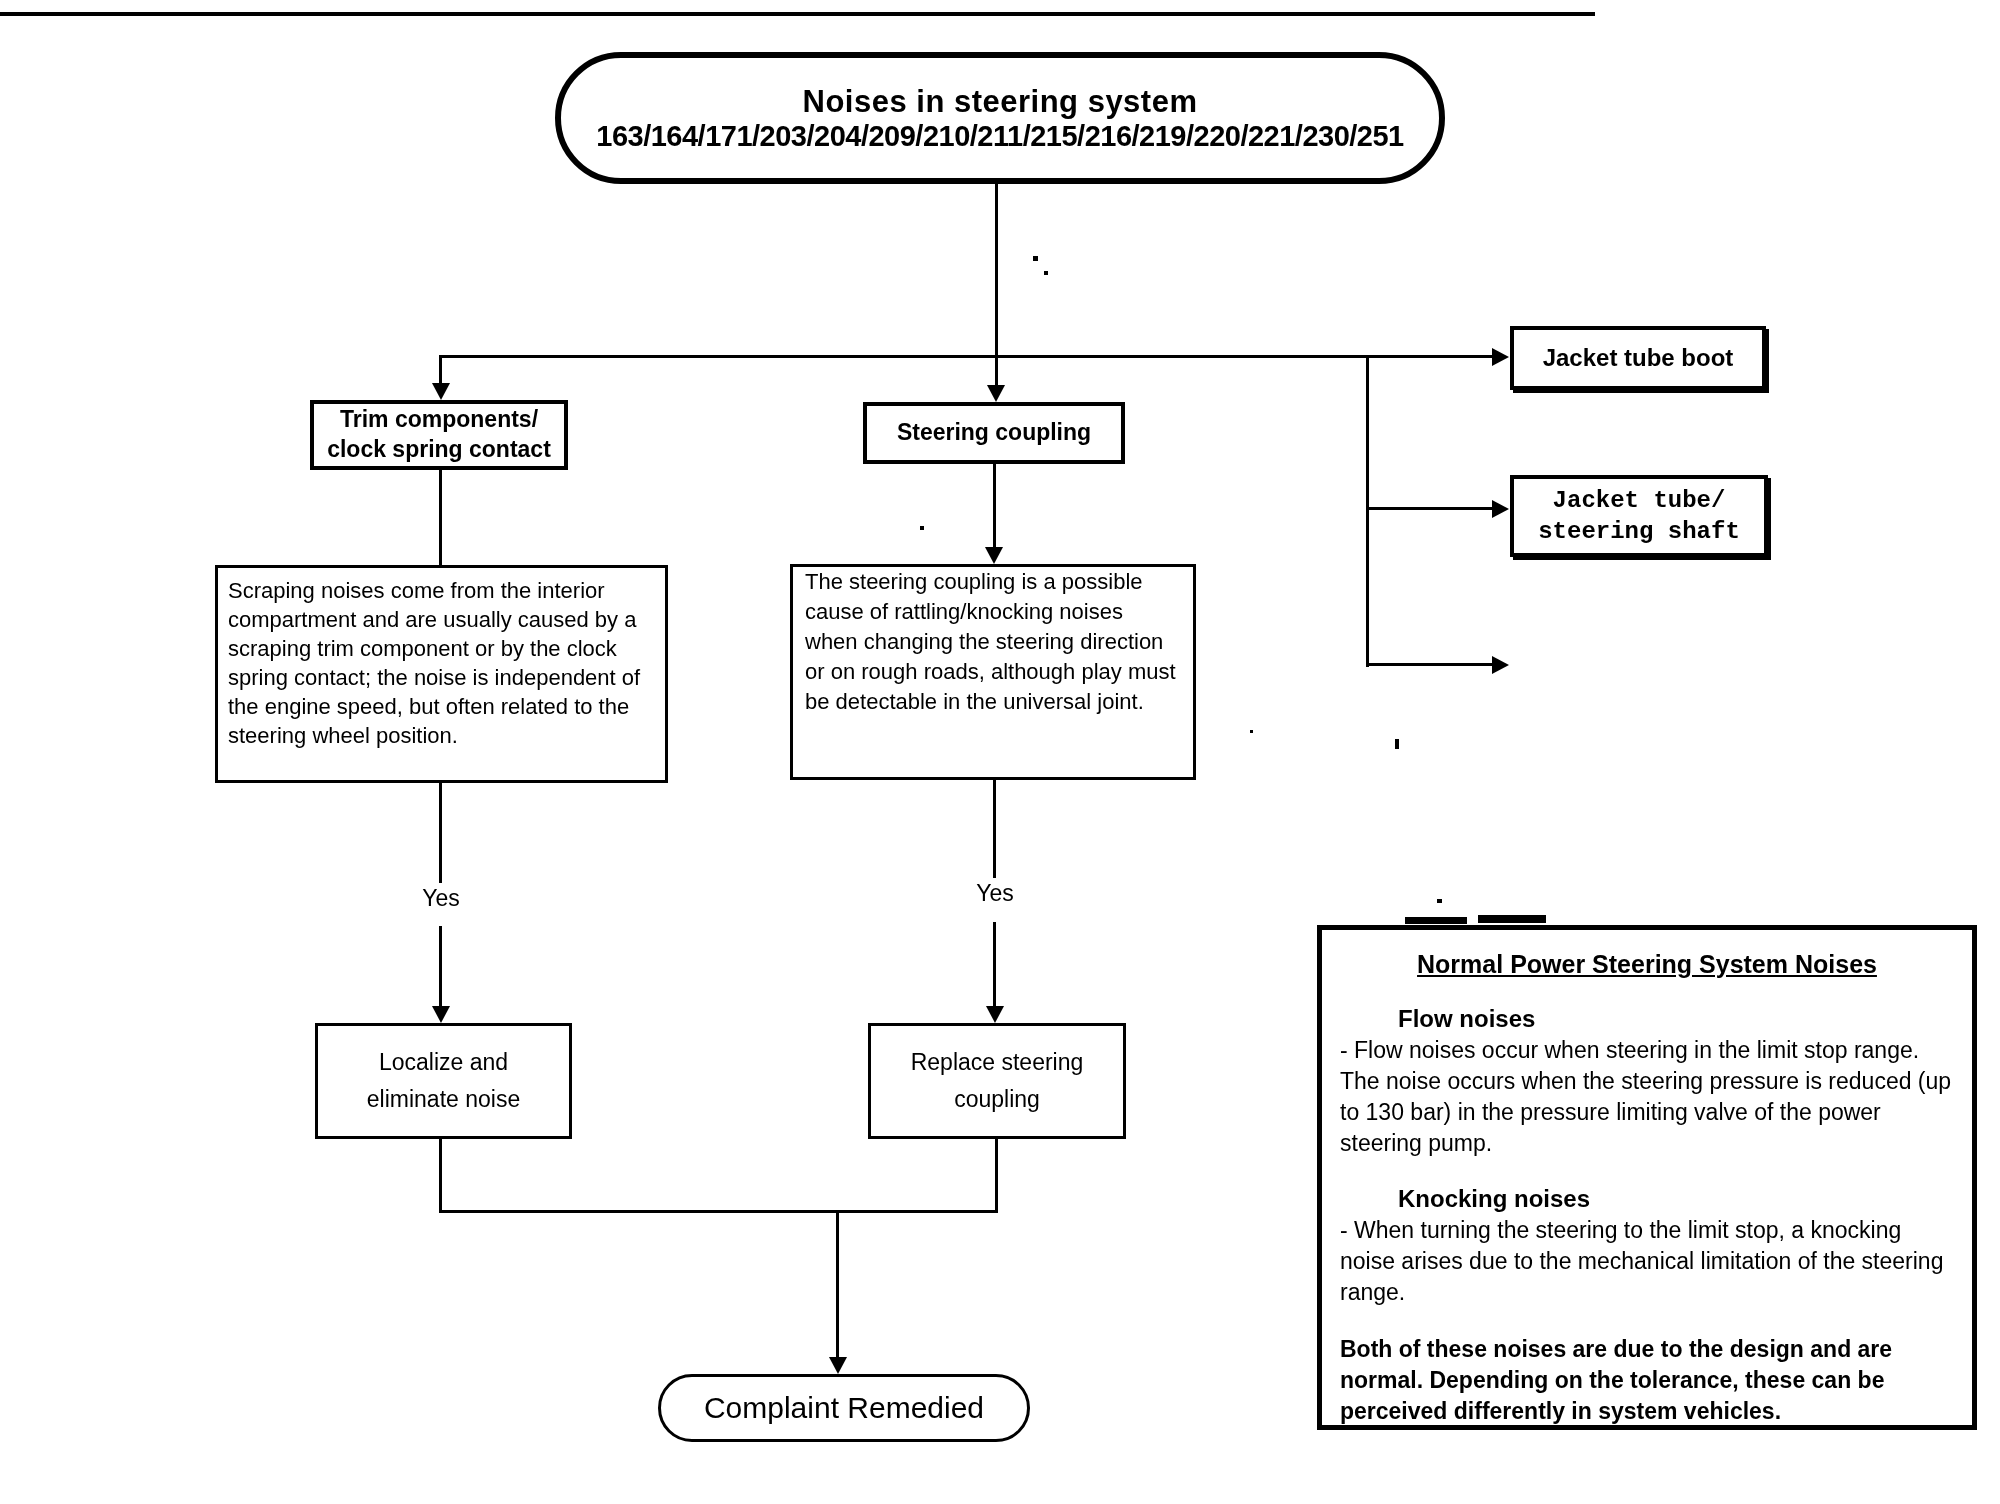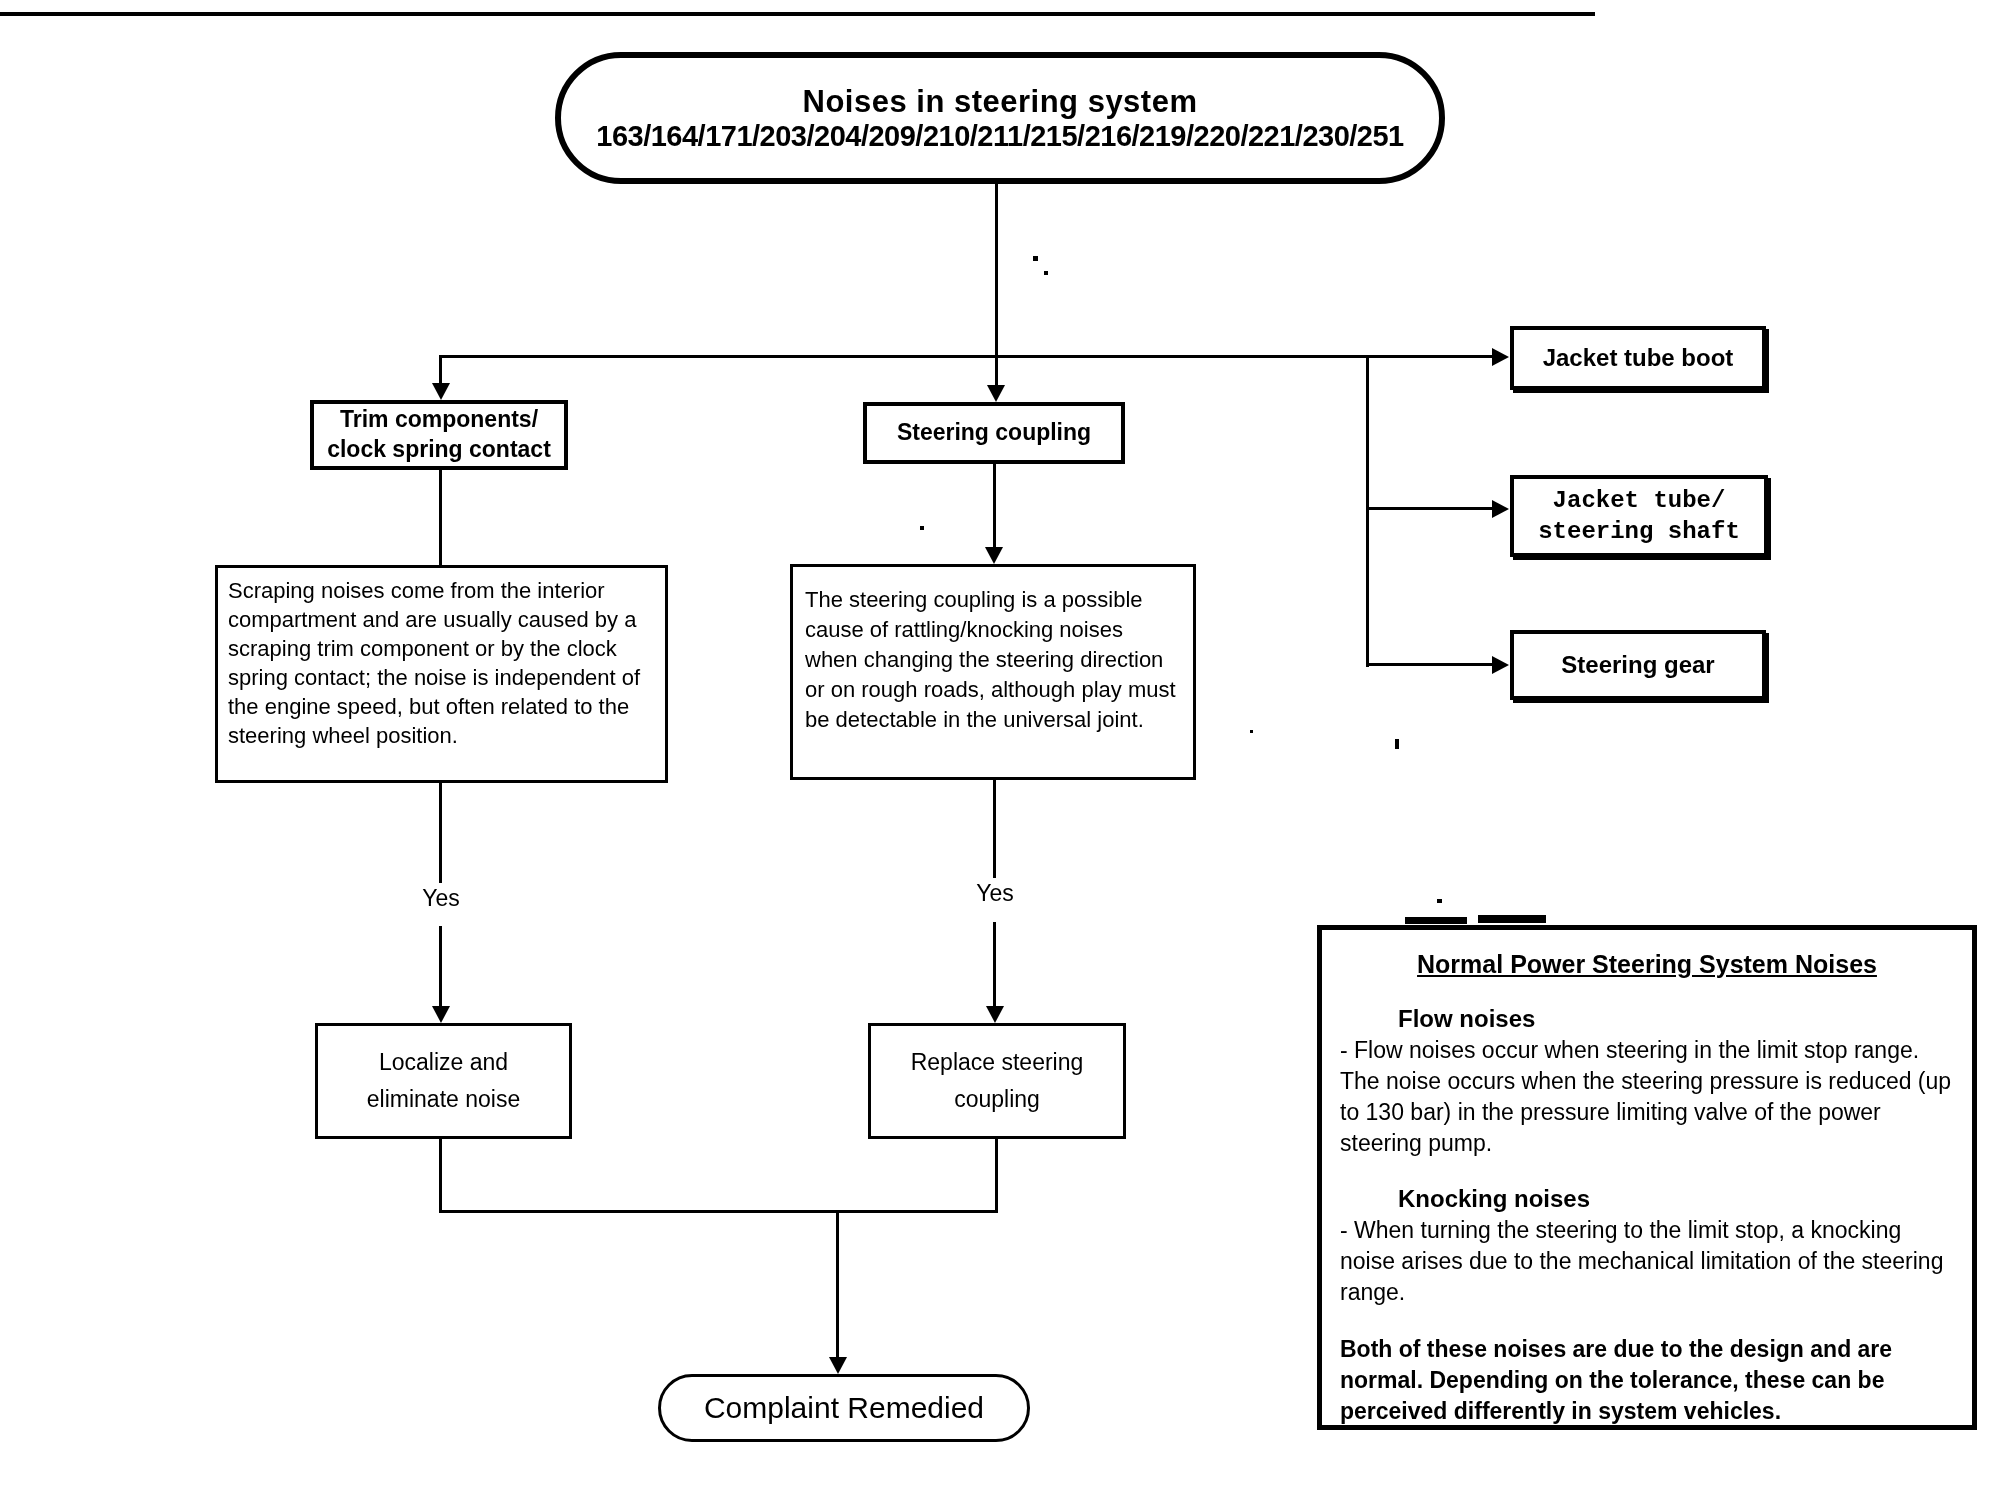--- a/index.html
+++ b/index.html
@@ -90,34 +90,31 @@
 
   <div class="box heavy shadowed" style="left:1510px;top:326px;width:256px;height:64px;">
     <span class="side-label">Jacket tube boot</span>
   </div>
 
   <div class="box heavy shadowed" style="left:1510px;top:475px;width:258px;height:82px;font-family:Liberation Mono, monospace;">
     <span class="side-label">Jacket tube/</span>
     <span class="side-label">steering shaft</span>
   </div>
 
-  <div class="box heavy shadowed" style="left:1510px;top:630px;width:256px;height:70px;">
-    <span class="side-label">Steering gear</span>
-  </div>
 
   <div class="vline" style="left:439px;top:468px;width:3px;height:99px;"></div>
 
   <div class="vline" style="left:993px;top:463px;width:3px;height:87px;"></div>
   <div class="arrow-down" style="left:985px;top:547px;"></div>
 
   <div class="box desc" style="left:215px;top:565px;width:453px;height:218px;">
     <span>Scraping noises come from the interior compartment and are usually caused by a scraping trim component or by the clock spring contact; the noise is independent of the engine speed, but often related to the steering wheel position.</span>
   </div>
 
-  <div class="box desc" style="left:790px;top:564px;width:406px;height:216px;padding:18px 12px;line-height:30px;">
+  <div class="box desc" style="left:790px;top:564px;width:406px;height:216px;padding:0 12px;line-height:30px;">
     <span>The steering coupling is a possible cause of rattling/knocking noises when changing the steering direction or on rough roads, although play must be detectable in the universal joint.</span>
   </div>
 
   <div class="vline" style="left:439px;top:781px;width:3px;height:102px;"></div>
   <span class="yes" style="left:441px;top:885px;">Yes</span>
   <div class="vline" style="left:439px;top:926px;width:3px;height:83px;"></div>
   <div class="arrow-down" style="left:432px;top:1006px;"></div>
 
   <div class="vline" style="left:993px;top:778px;width:3px;height:100px;"></div>
   <span class="yes" style="left:995px;top:880px;">Yes</span>

